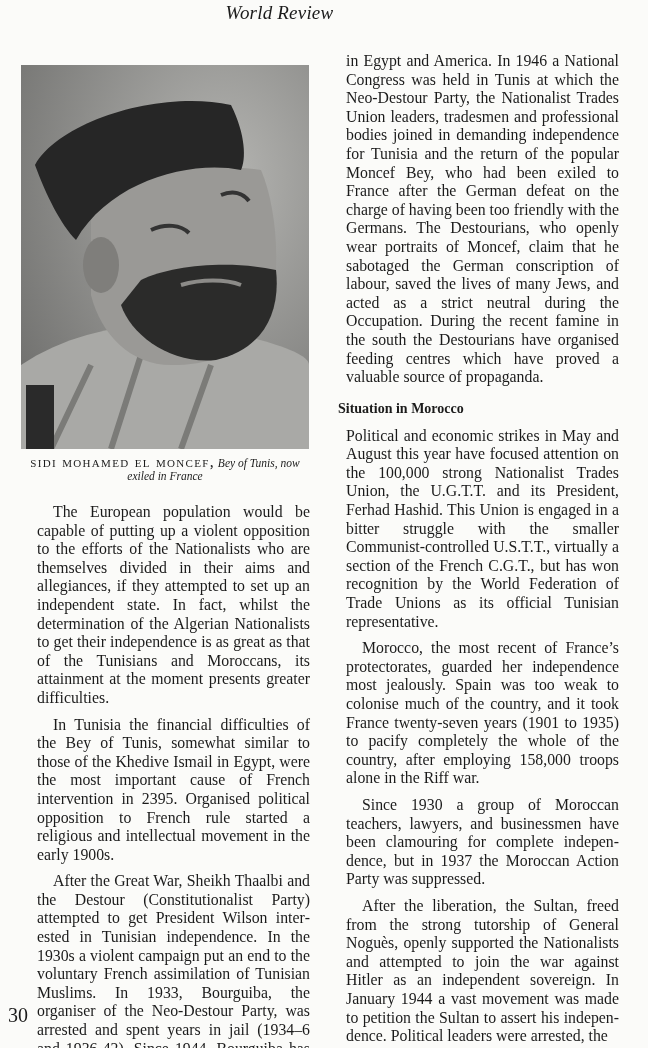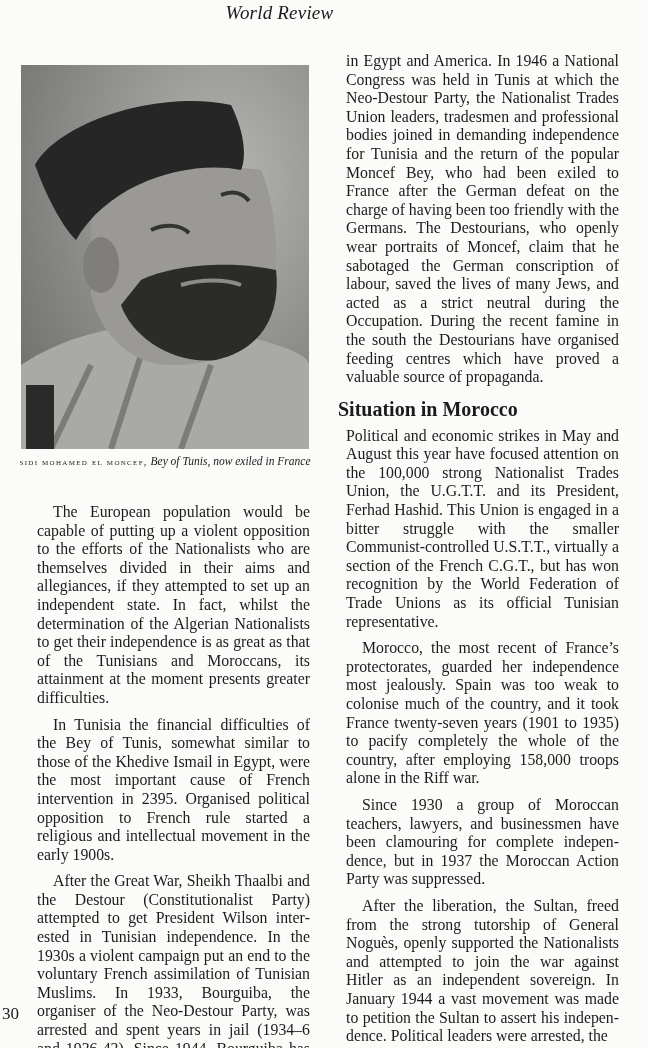--- a/index.html
+++ b/index.html
@@ -14,34 +14,34 @@
     }
     .photo {
       position: absolute; left: 21px; top: 65px; width: 288px; height: 384px;
       background: #8a8a88; overflow: hidden;
     }
     .photo svg { display: block; }
     .caption {
       position: absolute; left: 18px; top: 455px; width: 294px; text-align: center;
       font-size: 11.5px; line-height: 13px;
     }
-    .caption .sc { font-variant: small-caps; letter-spacing: 1.3px; font-size: 10px; text-transform: lowercase; }
+    .caption .sc { font-variant: small-caps; letter-spacing: 1.3px; font-size: 16px; text-transform: lowercase; }
     .caption .it { font-style: italic; }
     .col {
       position: absolute; width: 289px; font-size: 15.8px; line-height: 18.6px;
       text-align: justify; hyphens: manual;
     }
     .col-left { left: 29px; top: 495px; }
     .col-right { left: 338px; top: 44px; }
     .col p { margin: 8px; text-indent: 16px; font-family: Liberation Serif, serif; }
     .col p.noindent { text-indent: 0; }
     .col h2 {
-      margin: 12px 0 4px 0; font-size: 20px; font-weight: bold; line-height: 20px;
+      margin: 12px 0 4px 0; font-size: 14px; font-weight: bold; line-height: 20px;
     }
-    .folio { position: absolute; left: 2px; top: 1004px; font-size: 17px; }
+    .folio { position: absolute; left: 8px; top: 1004px; font-size: 20px; }
   </style>
 </head>
 <body>
 
 <div class="running-head">World Review</div>
 
 <div class="photo">
   <svg width="288" height="384" viewBox="0 0 288 384">
     <defs>
       <radialGradient id="bg" cx="0.7" cy="0.3" r="0.9">

